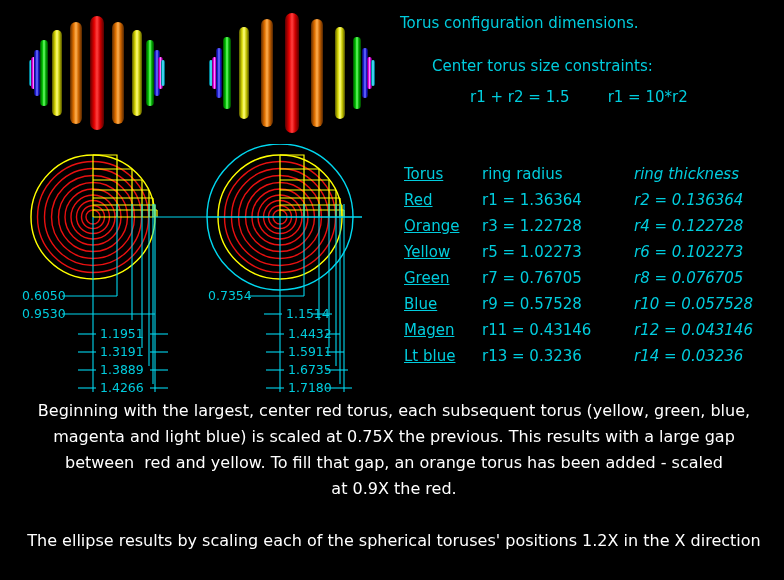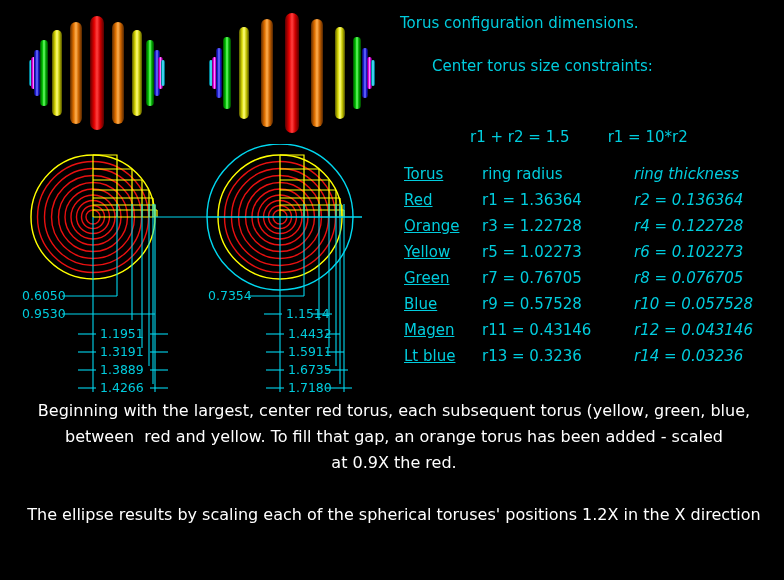--- a/index.html
+++ b/index.html
@@ -52,21 +52,21 @@
     width: 384px;
   }
   .h-line {
     color: #00ccdd;
     font-size: 15px;
     line-height: 31px;
     white-space: pre;
   }
   #title-main { text-align: left; }
   #constraints-label { padding-left: 32px; }
-  #constraints-eq { padding-left: 70px; margin-top: 40px; }
+  #constraints-eq { padding-left: 70px; }
 
   
   #torus-table {
     position: absolute;
     left: 404px;
     top: 161px;
     width: 380px;
     border-collapse: collapse;
   }
   #torus-table td {
@@ -380,19 +380,20 @@
       <tr>
         <td class="c-name">Lt blue</td>
         <td class="c-rad">r13 = 0.3236</td>
         <td class="c-thick">r14 = 0.03236</td>
       </tr>
     </tbody>
   </table>
 
   <div id="notes">
     <div class="note-line">Beginning with the largest, center red torus, each subsequent torus (yellow, green, blue,</div>
+    <div class="note-line">magenta and light blue) is scaled at 0.75X the previous. This results with a large gap</div>
     <div class="note-line">between  red and yellow. To fill that gap, an orange torus has been added - scaled</div>
     <div class="note-line">at 0.9X the red.</div>
     <div class="note-gap"></div>
     <div class="note-line">The ellipse results by scaling each of the spherical toruses' positions 1.2X in the X direction</div>
   </div>
 
 </div>
 
 </body></html>

